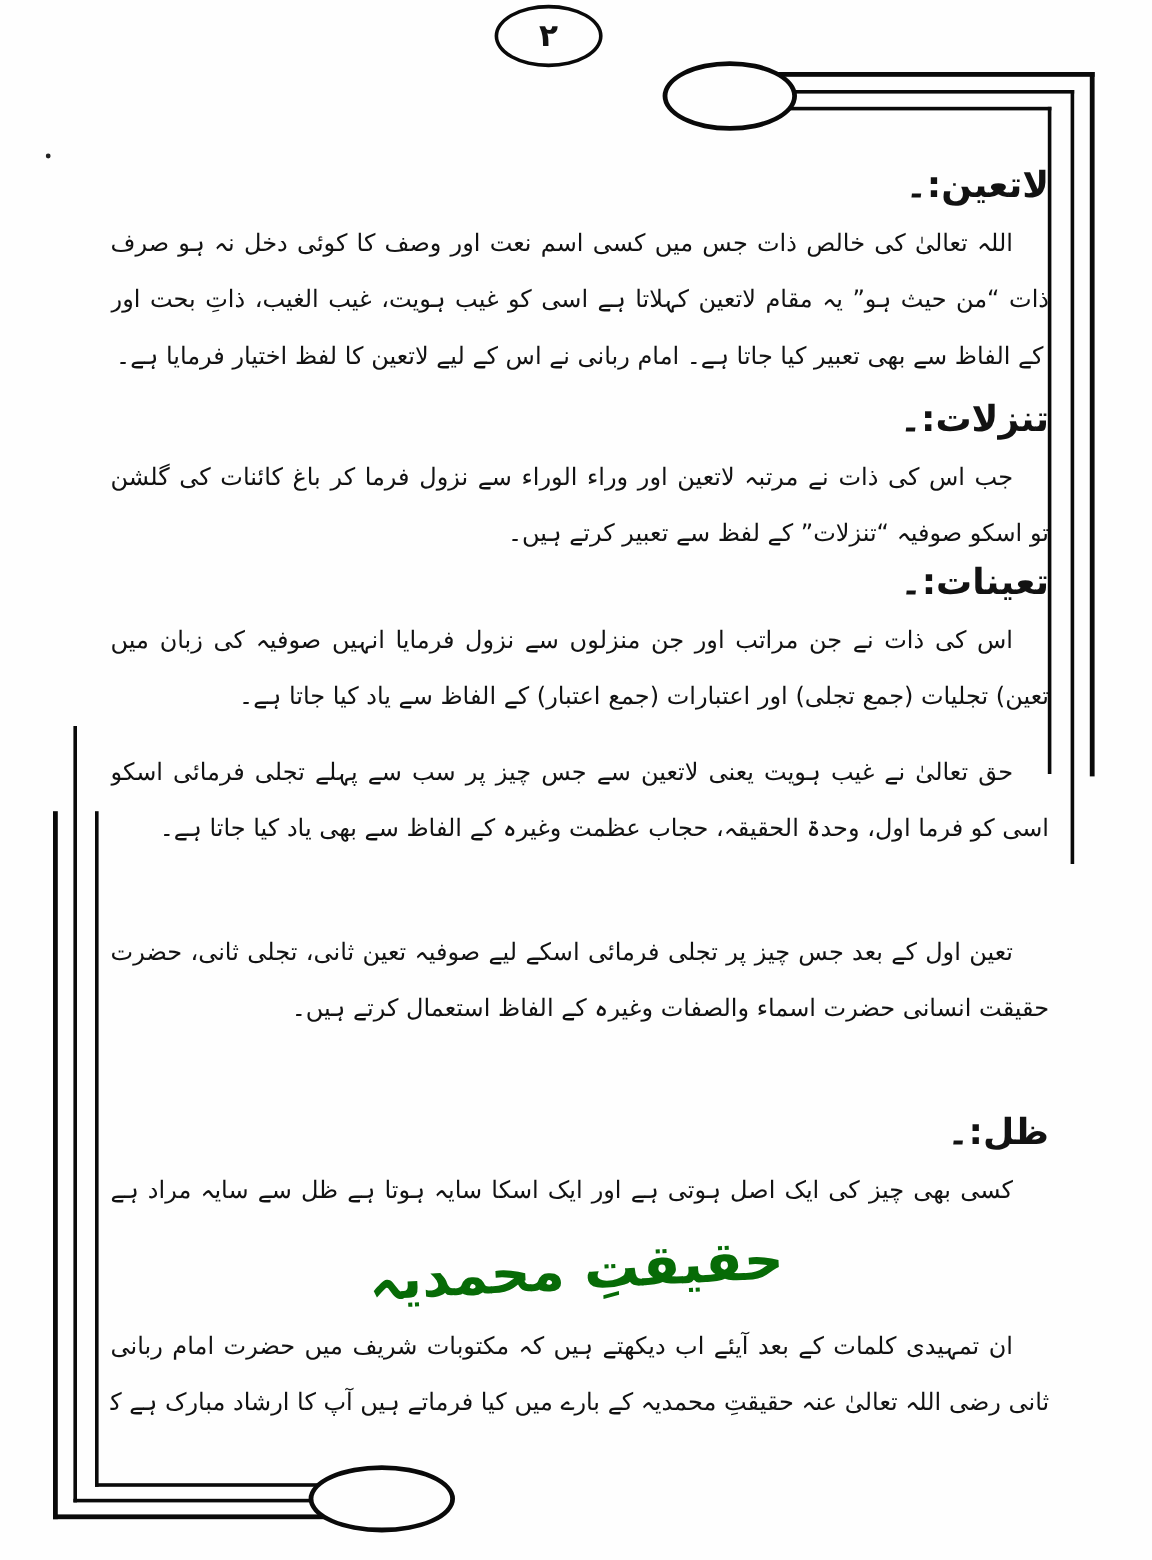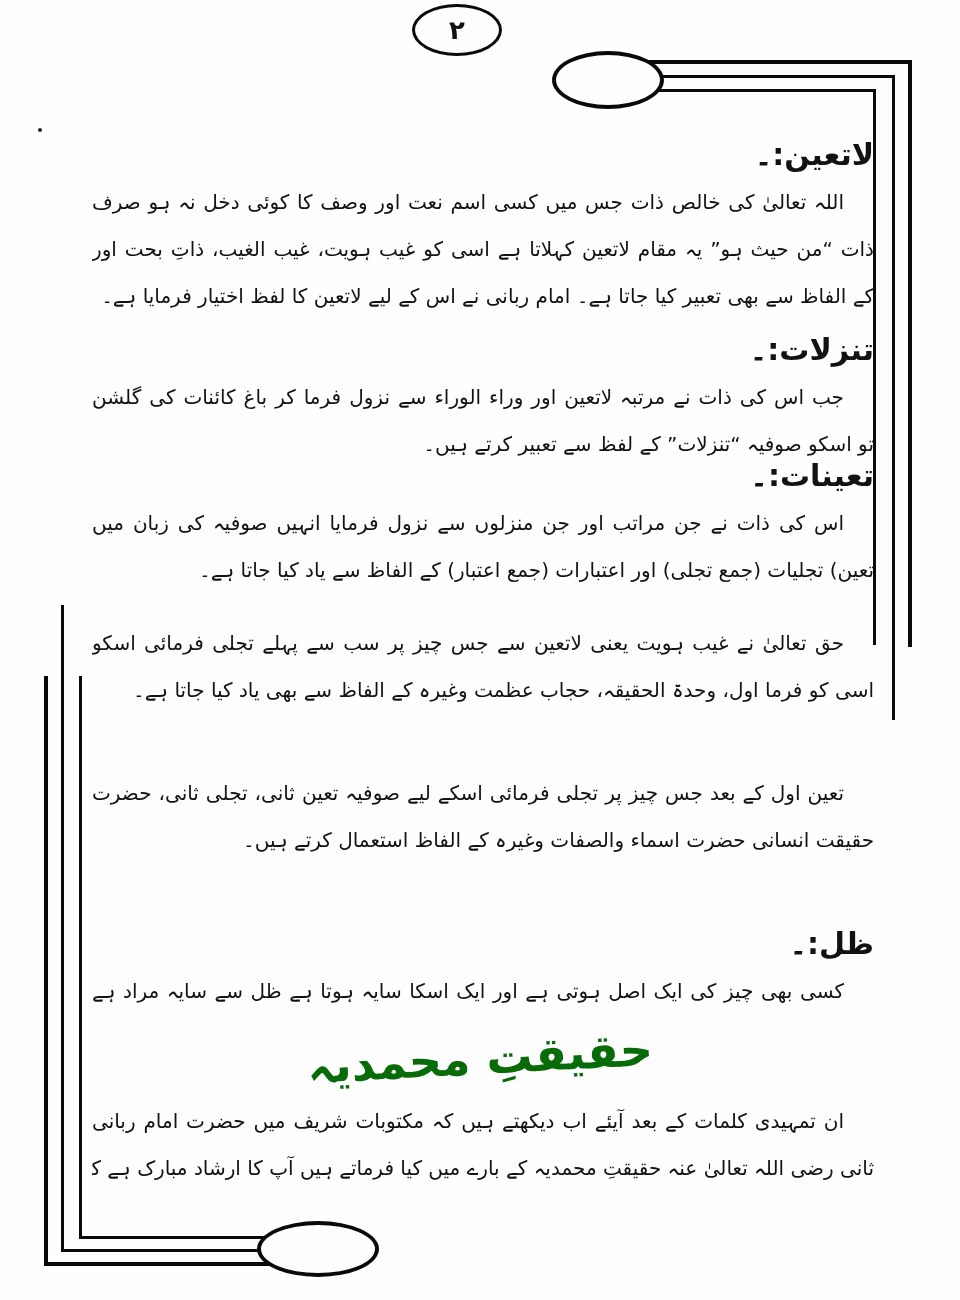--- a/index.html
+++ b/index.html
@@ -54,21 +54,21 @@
     height: 48px; line-height: 48px;
     font-size: 30px; font-weight: bold;
     text-align: right;
   }
   .ln {
     height: 47px; line-height: 47px;
     font-size: 20px;
     overflow: hidden;
   }
   .ln.fill   { text-align: justify; text-align-last: justify; }
-  .ln.start  { text-align: right; white-space: nowrap; }
+  .ln.start  { text-align: center; white-space: nowrap; }
   .ln.center { text-align: right; white-space: nowrap; }
   .ln.indent { padding-right: 30px; }
 
   .green-hd {
     position: absolute;
     top: 1018px; left: 0; right: 0;
     height: 80px; line-height: 80px;
     text-align: center;
     font-size: 46px; font-weight: bold;
     color: #076b07;
@@ -101,21 +101,21 @@
     <div class="ln fill">ذات “من حیث ہو” یہ مقام لاتعین کہلاتا ہے اسی کو غیب ہویت، غیب الغیب، ذاتِ بحت اور مرتبہ ہویت</div>
     <div class="ln start">کے الفاظ سے بھی تعبیر کیا جاتا ہے۔ امام ربانی نے اس کے لیے لاتعین کا لفظ اختیار فرمایا ہے۔</div>
   </section>
 
   <section class="sec" style="top:326px">
     <h2 class="hd">تنزلات:۔</h2>
     <div class="ln fill indent">جب اس کی ذات نے مرتبہ لاتعین اور وراء الوراء سے نزول فرما کر باغ کائنات کی گلشن آرائی فرمائی</div>
     <div class="ln center">تو اسکو صوفیہ “تنزلات” کے لفظ سے تعبیر کرتے ہیں۔</div>
   </section>
 
-  <section class="sec" style="top:452px">
+  <section class="sec" style="top:462px">
     <h2 class="hd">تعینات:۔</h2>
     <div class="ln fill indent">اس کی ذات نے جن مراتب اور جن منزلوں سے نزول فرمایا انہیں صوفیہ کی زبان میں تعینات (جمع</div>
     <div class="ln center">تعین) تجلیات (جمع تجلی) اور اعتبارات (جمع اعتبار) کے الفاظ سے یاد کیا جاتا ہے۔</div>
   </section>
 
   <section class="sec" style="top:620px">
     <div class="ln fill indent">حق تعالیٰ نے غیب ہویت یعنی لاتعین سے جس چیز پر سب سے پہلے تجلی فرمائی اسکو تعین اول کہتے ہیں</div>
     <div class="ln center">اسی کو فرما اول، وحدۃ الحقیقہ، حجاب عظمت وغیرہ کے الفاظ سے بھی یاد کیا جاتا ہے۔</div>
   </section>
 

